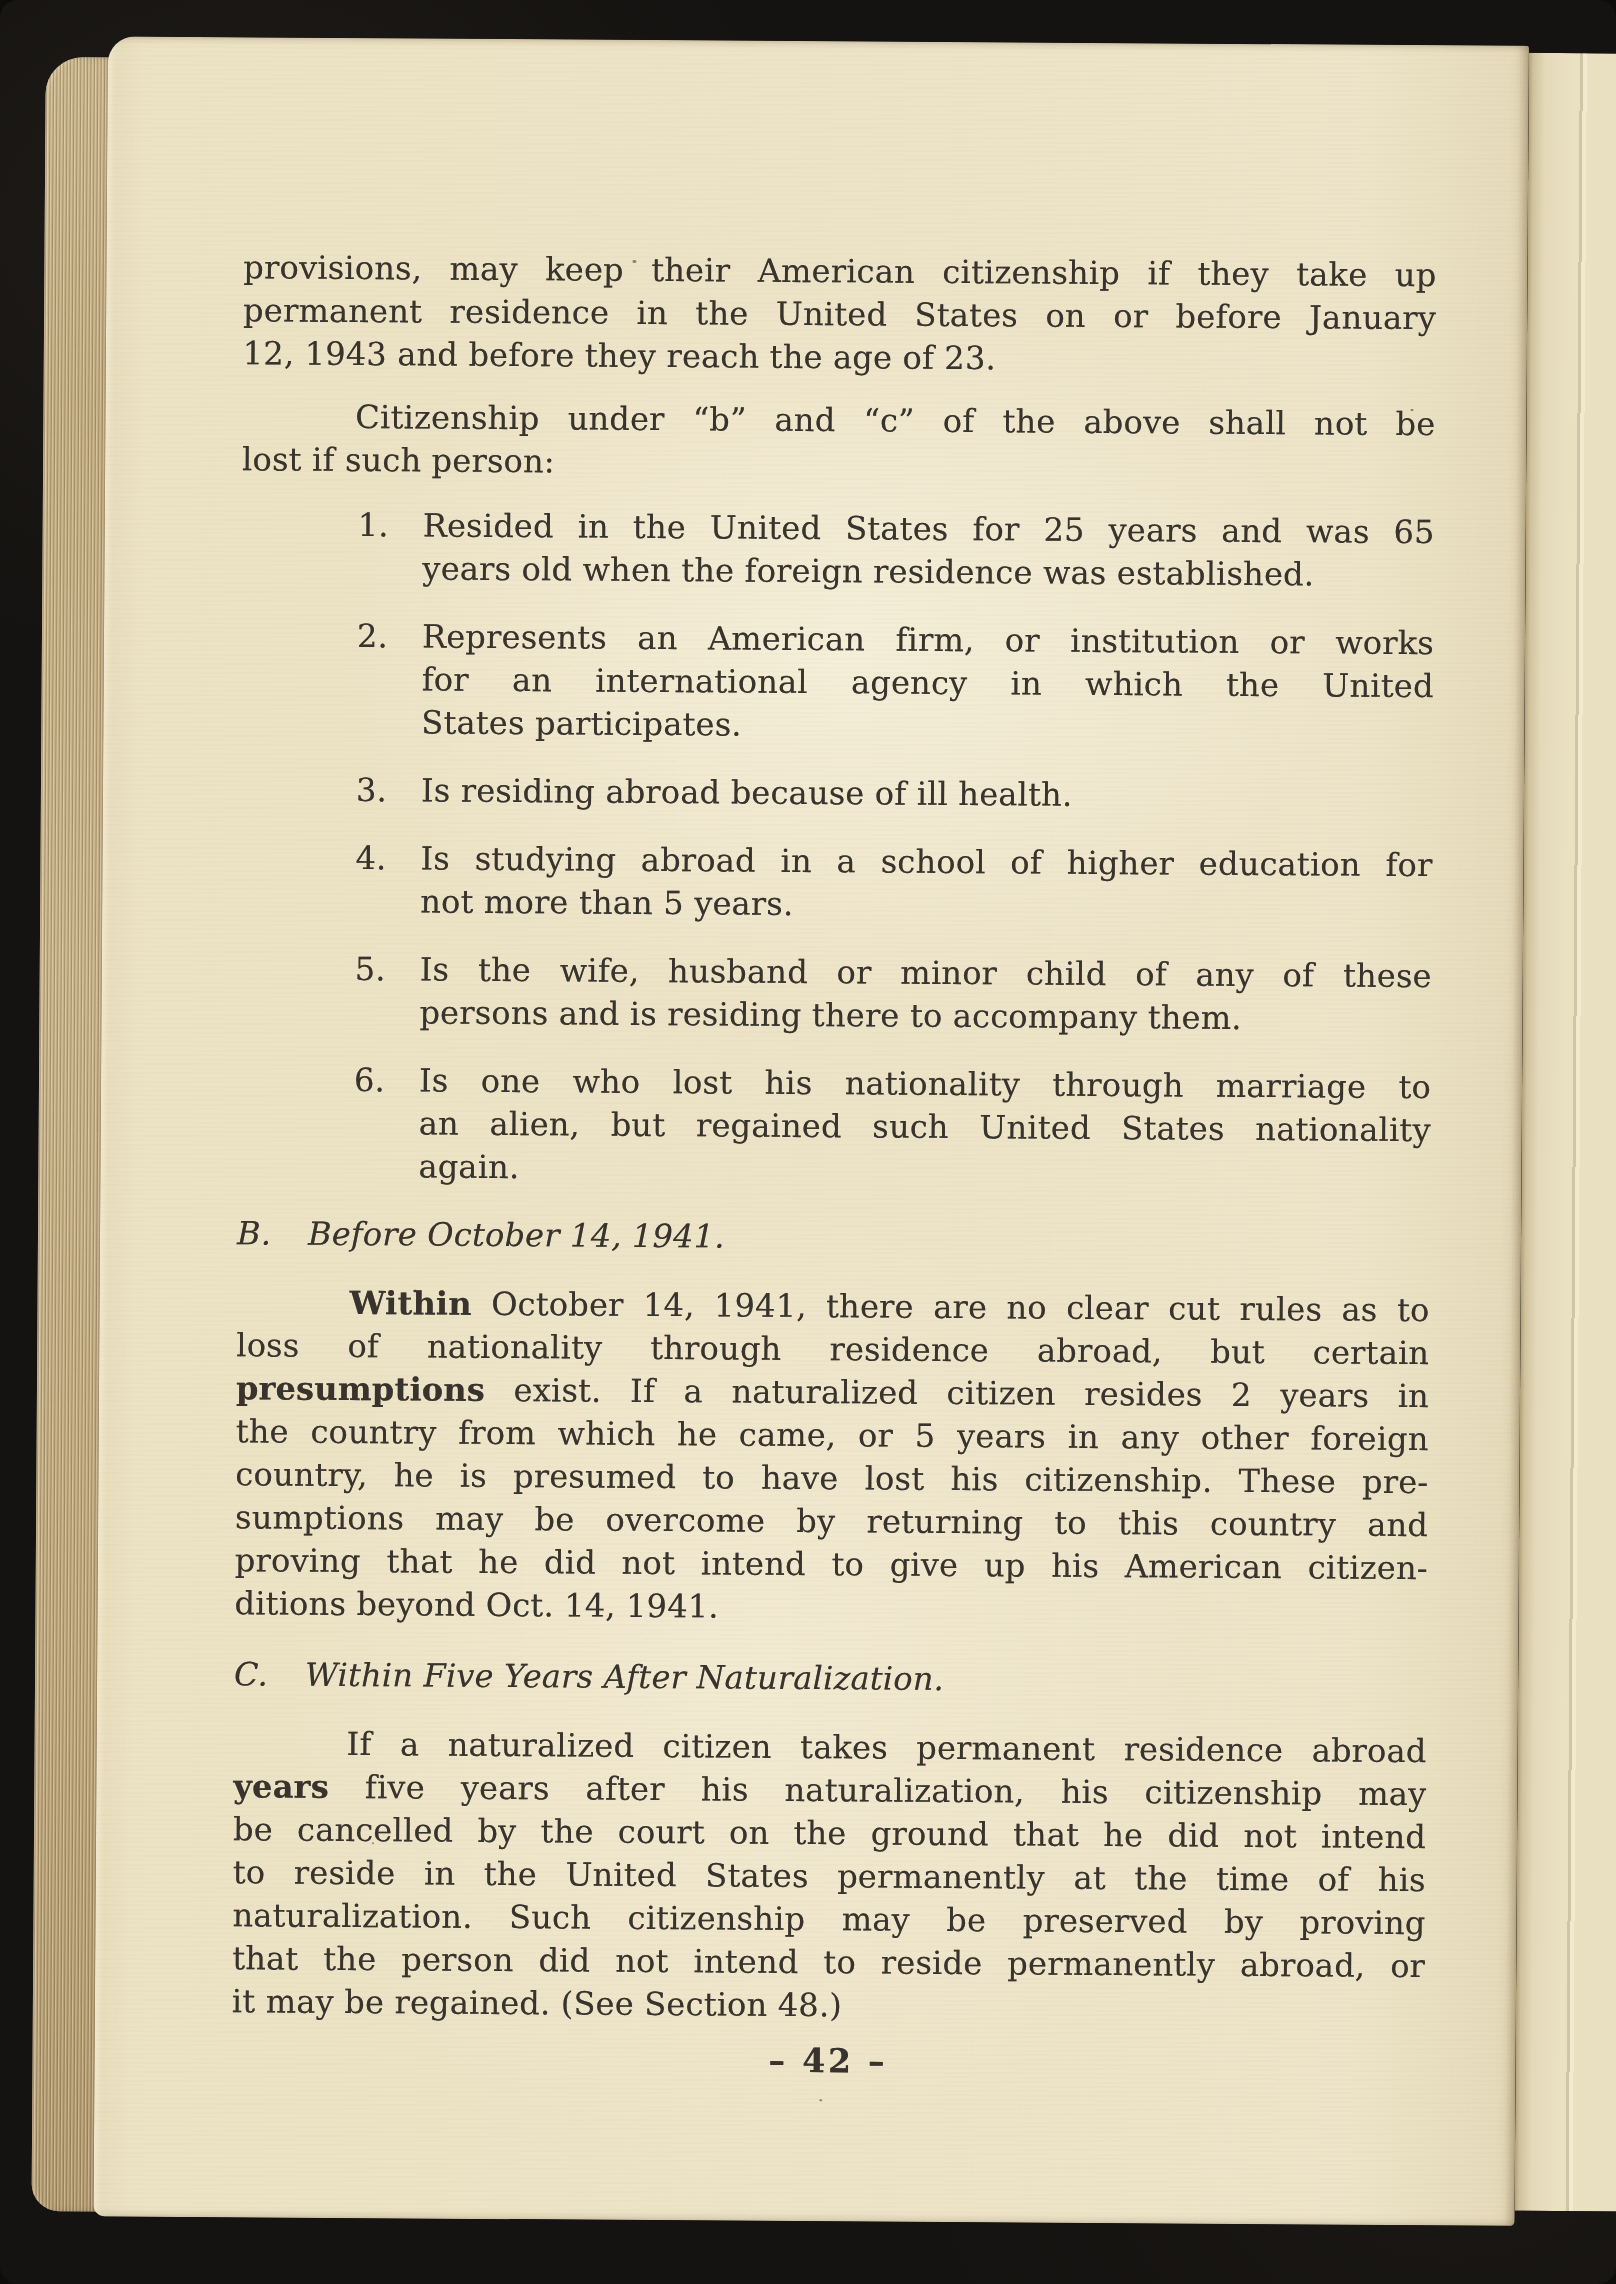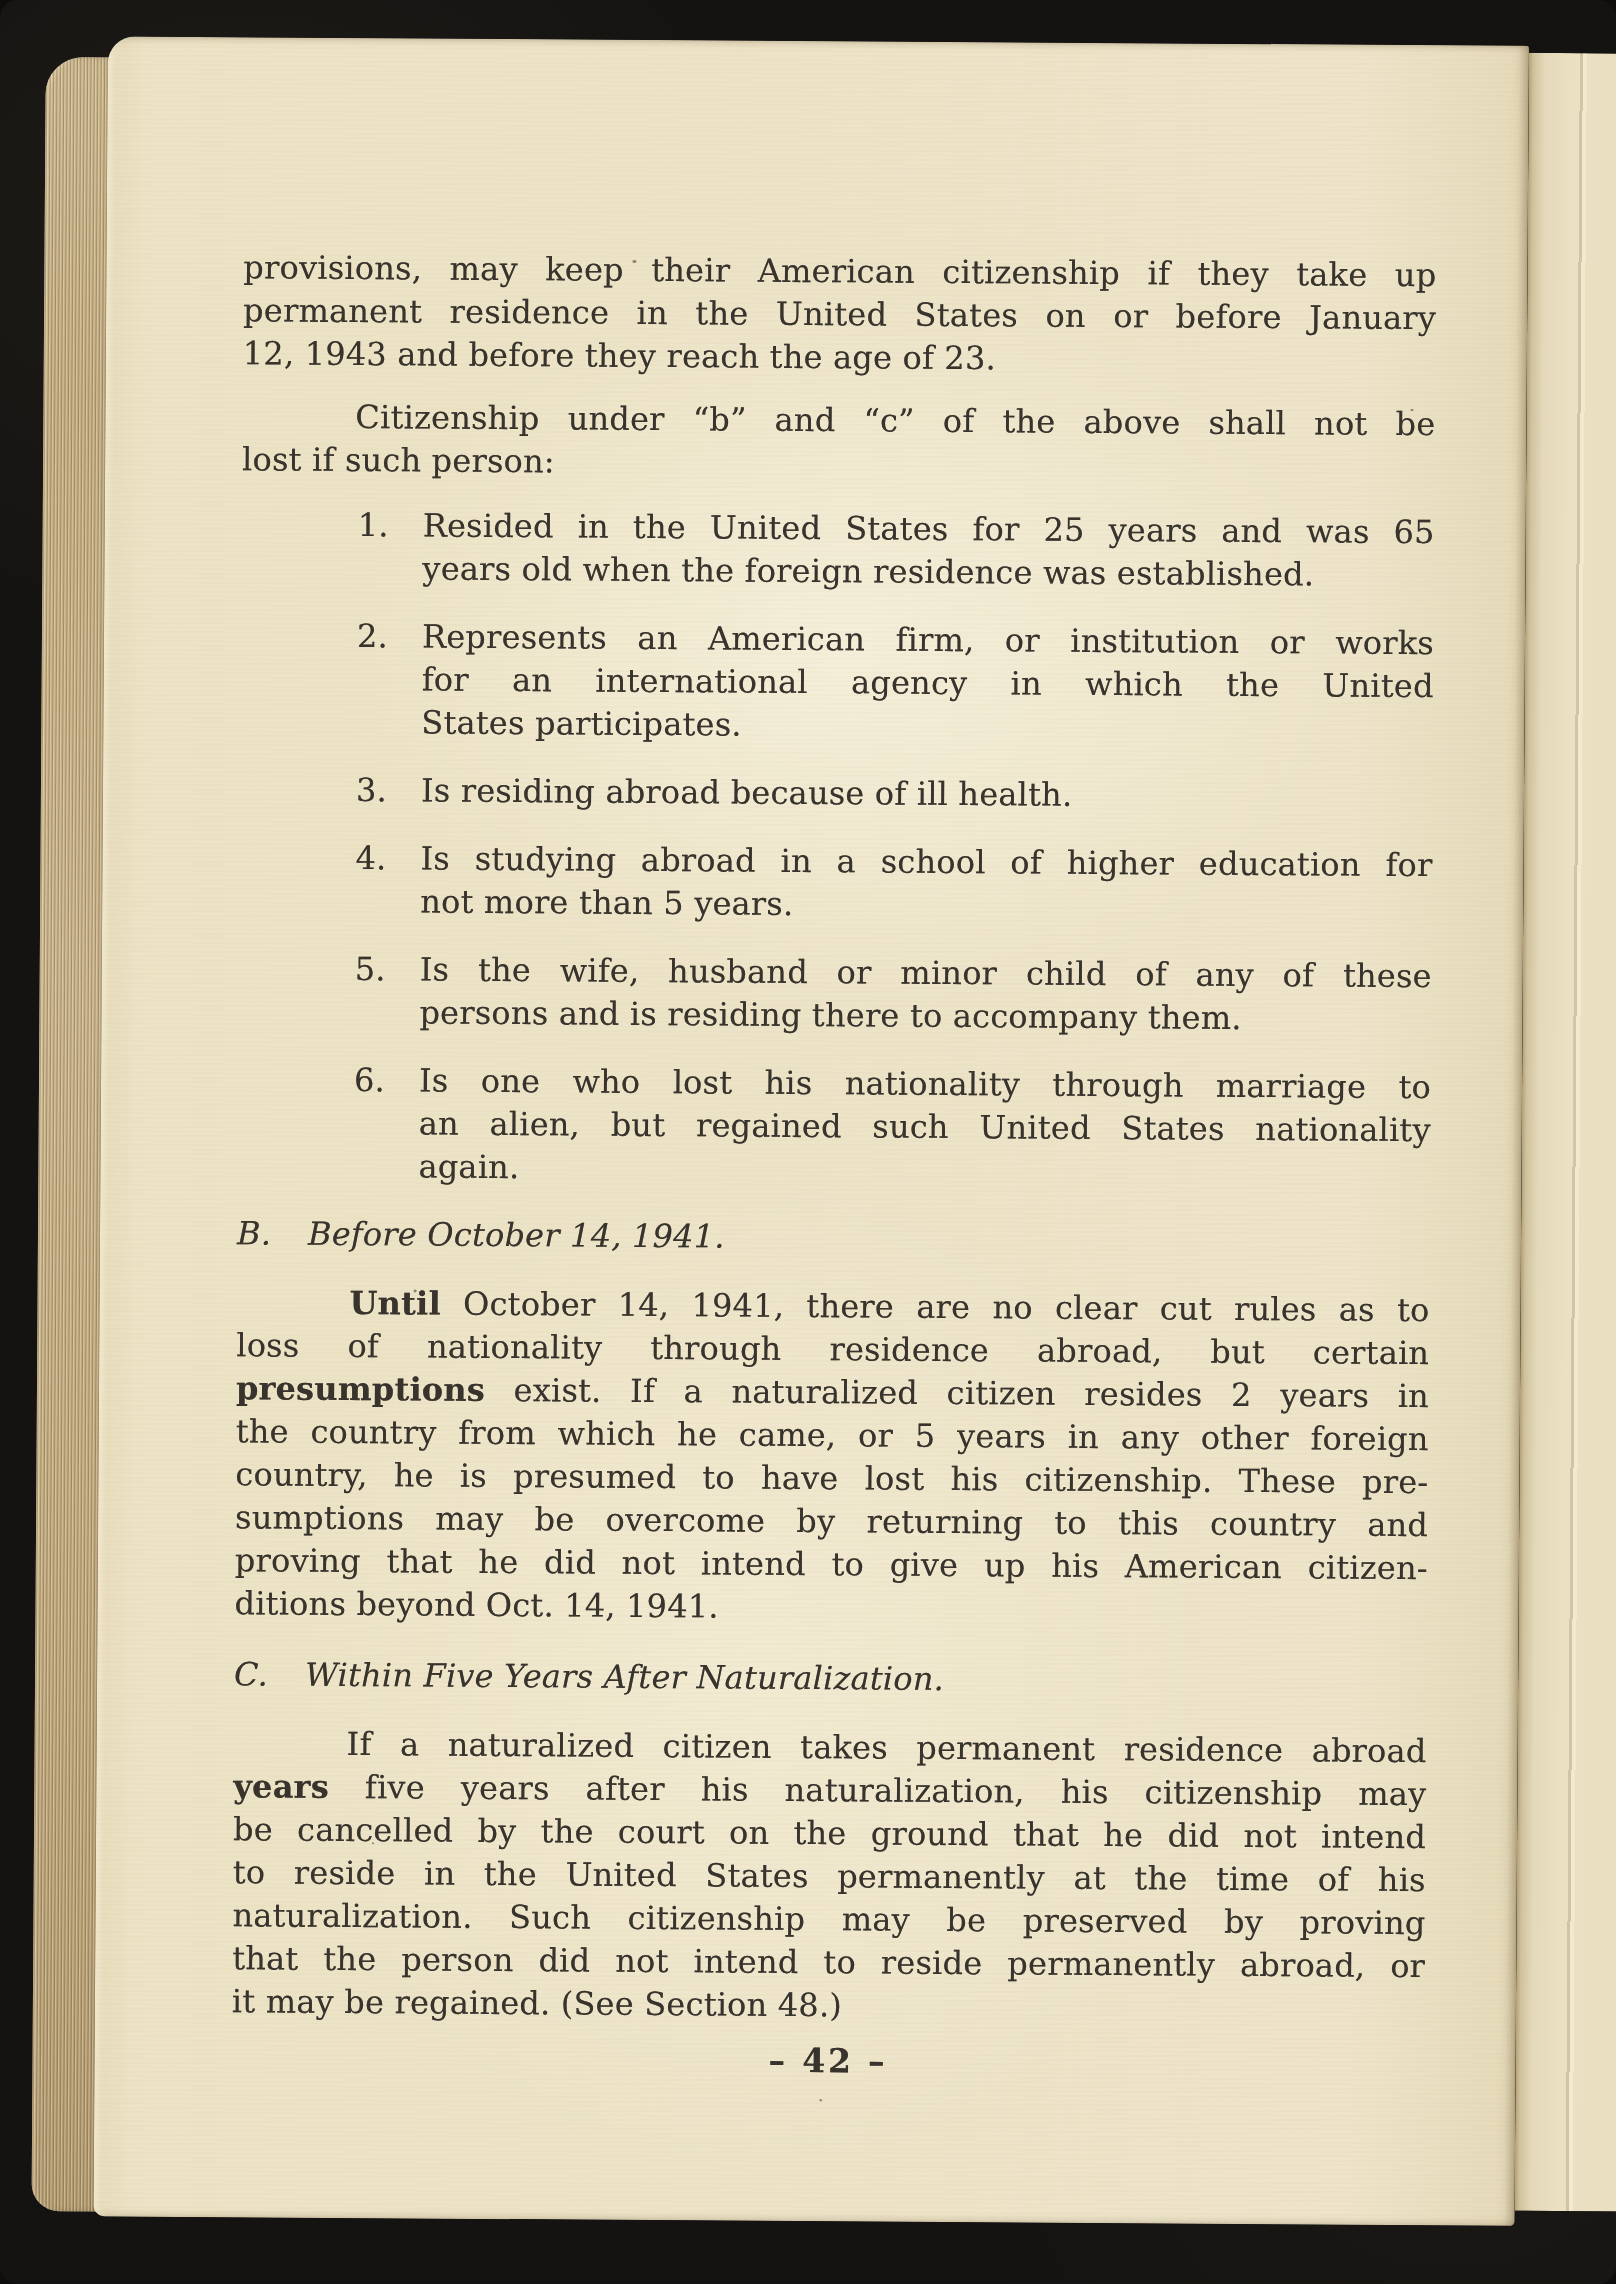--- a/index.html
+++ b/index.html
@@ -115,21 +115,21 @@
             <span class="num">6.</span>
             <span class="line jl">Is one who lost his nationality through marriage to</span>
             <span class="line jl">an alien, but regained such United States nationality</span>
             <span class="line">again.</span>
           </div>
         </div>
 
         <div class="sect sect-b"><span class="slabel">B.</span><span>Before October 14, 1941.</span></div>
 
         <p class="para">
-          <span class="line jl ind"><span class="bw">Until</span><span> October 14, 1941, there are no clear cut rules as to</span></span>
+          <span class="line jl ind"><span class="bw">Within</span><span> October 14, 1941, there are no clear cut rules as to</span></span>
           <span class="line jl">loss of nationality through residence abroad, but certain</span>
           <span class="line jl"><span class="bw">presumptions</span><span> exist.  If a naturalized citizen resides 2 years in</span></span>
           <span class="line jl">the country from which he came, or 5 years in any other foreign</span>
           <span class="line jl">country, he is presumed to have lost his citizenship.  These pre-</span>
           <span class="line jl">sumptions may be overcome by returning to this country and</span>
           <span class="line jl">proving that he did not intend to give up his American citizen-</span>
           <span class="line">ditions beyond Oct. 14, 1941.</span>
         </p>
 
         <div class="sect sect-c"><span class="slabel">C.</span><span>Within Five Years After Naturalization.</span></div>

